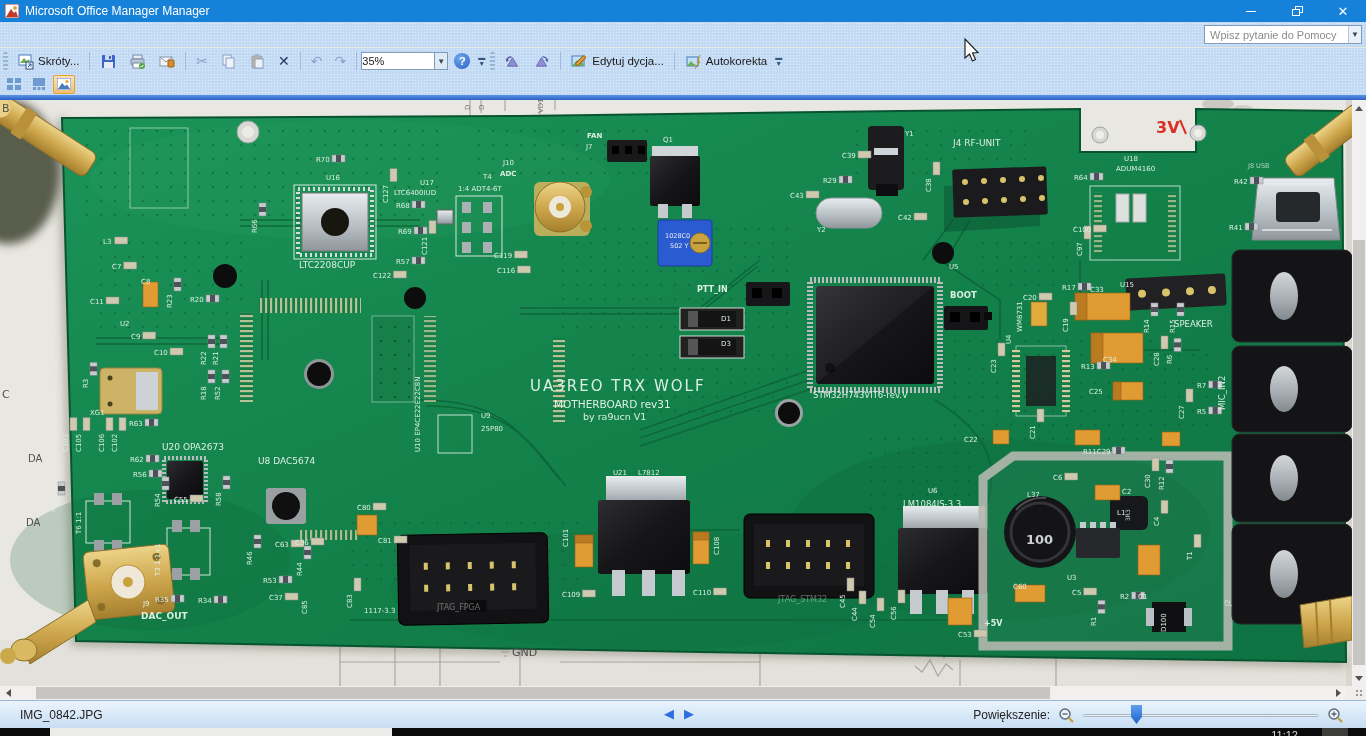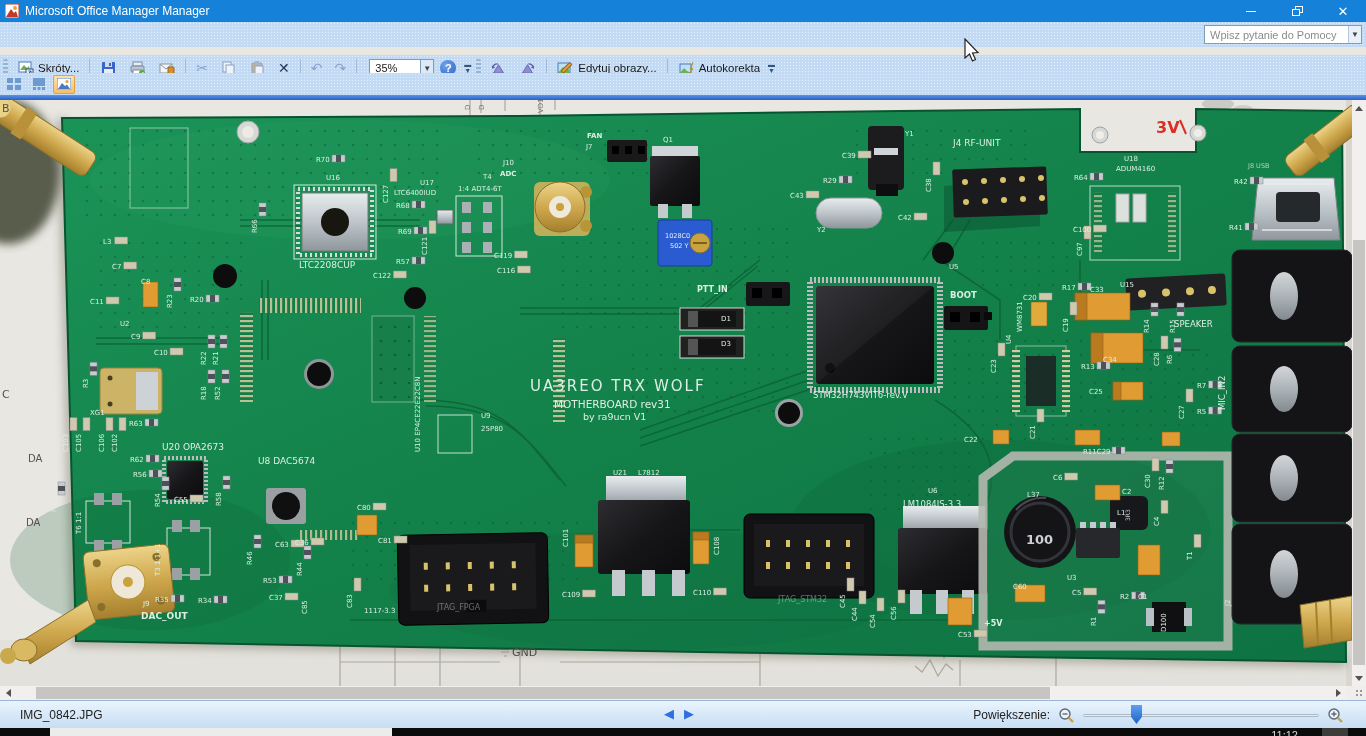--- a/index.html
+++ b/index.html
@@ -19,28 +19,28 @@
   .restglyph i.f{right:0;top:0;}
   .closeglyph{font-size:13px;line-height:1;}
   
   .officebar{background-color:#c2daf3;background-image:radial-gradient(rgba(255,255,255,.55) 1px,transparent 1px);background-size:3px 3px;}
   .menubar{position:absolute;left:0;top:22px;width:1366px;height:25px;display:flex;align-items:center;font-size:12px;color:#111;}
   .mi{padding:4px 9px;cursor:default;}
   .assist{position:absolute;right:4px;top:3px;width:158px;height:19px;background:#fff;border:1px solid #7f9db9;display:flex;align-items:center;}
   .assist .ph{flex:1;padding-left:5px;color:#8b8b8b;font-size:11px;white-space:nowrap;overflow:hidden;}
   .assist .arrow{width:13px;height:100%;border-left:1px solid #b5c7da;background:#e8f0f9;color:#444;font-size:8px;display:flex;align-items:center;justify-content:center;}
   
-  .toolbar{position:absolute;left:0;top:55px;width:1366px;height:26px;display:flex;align-items:center;font-size:11.5px;color:#1a1a1a;}
+  .toolbar{position:absolute;left:0;top:48px;width:1366px;height:26px;display:flex;align-items:center;font-size:11.5px;color:#1a1a1a;}
   .grip{width:5px;height:18px;margin:0 3px;background:repeating-linear-gradient(#96b4d4 0 2px,transparent 2px 4px);border-radius:2px;}
   .tsep{width:1px;height:18px;background:#9fbadc;margin:0 4px;}
   .tbtn{display:flex;align-items:center;gap:4px;padding:2px 5px;border:1px solid transparent;border-radius:2px;white-space:nowrap;}
   .ticon{width:17px;height:17px;display:flex;align-items:center;justify-content:center;flex:0 0 auto;}
   .tglyph{font-size:14px;line-height:1;}
   .muted{color:#8ba0c8;}
-  .zoombox{width:52px;height:18px;background:#fff;border:1px solid #7f9db9;display:flex;align-items:center;padding-left:5px;font-size:11px;margin-left:8px;}
+  .zoombox{width:74px;height:18px;background:#fff;border:1px solid #7f9db9;display:flex;align-items:center;font-size:11px;}
   .zoomarrow{width:13px;height:18px;border:1px solid #7f9db9;border-left:none;background:#dce9f7;font-size:8px;color:#444;display:flex;align-items:center;justify-content:center;}
   .helpcirc{width:16px;height:16px;border-radius:50%;background:radial-gradient(circle at 35% 30%,#6ea4e8,#2b62c8);color:#fff;font-weight:bold;font-size:11px;display:flex;align-items:center;justify-content:center;}
   .ovf{display:flex;flex-direction:column;align-items:center;font-size:7px;color:#35567e;line-height:.9;margin:0 2px;}
   
   .viewsbar{position:absolute;left:0;top:73px;width:1366px;height:22px;display:flex;align-items:center;padding-left:3px;gap:3px;}
   .vbtn{width:22px;height:19px;display:flex;align-items:center;justify-content:center;border:1px solid transparent;border-radius:2px;}
   .vbtn.sel{border-color:#e0a23c;background:linear-gradient(#fde3b0,#f6bf6b);}
   .bluestrip{position:absolute;left:0;top:95px;width:1366px;height:5px;background:linear-gradient(#5a93e8,#2b61c6);}
   
   .imagearea{position:absolute;left:0;top:100px;width:1366px;height:586px;background:#e9e7e2;overflow:hidden;}
@@ -201,21 +201,21 @@
         <path d="M18 5 L17 9 L14 7 Z" fill="#5b5da8"></path>
       </svg>
     </div>
     <span class="tsep"></span>
     <div class="tbtn">
       <svg class="ticon" viewBox="0 0 17 17">
         <rect x="1" y="3" width="12" height="10" fill="#bfe0f5" stroke="#4a7ac0"></rect>
         <path d="M1 13 L6 7 L9 10 L11 8 L13 13 Z" fill="#6fae5a"></path>
         <rect x="8" y="2" width="3" height="12" rx="1" transform="rotate(45 10 8)" fill="#e8a23c" stroke="#9a6215"></rect>
       </svg>
-      <span>Edytuj obrazy...</span>
+      <span>Edytuj dycja...</span>
     </div>
     <span class="tsep"></span>
     <div class="tbtn">
       <svg class="ticon" viewBox="0 0 17 17">
         <rect x="2" y="4" width="11" height="9" fill="#bfe0f5" stroke="#4a7ac0"></rect>
         <path d="M2 13 L6 8 L9 11 L13 13 Z" fill="#6fae5a"></path>
         <path d="M15 2 L12 9 L14 9 L10 16 L15 8.5 L13 8.5 Z" fill="#f0b429" stroke="#b07d0e" stroke-width=".5"></path>
       </svg>
       <span>Autokorekta</span>
     </div>

